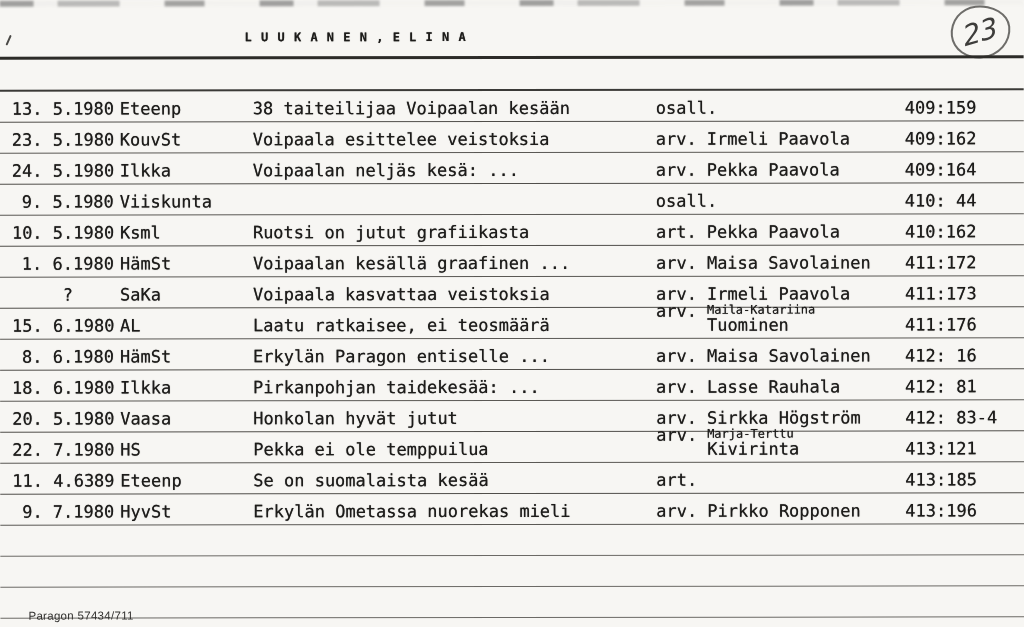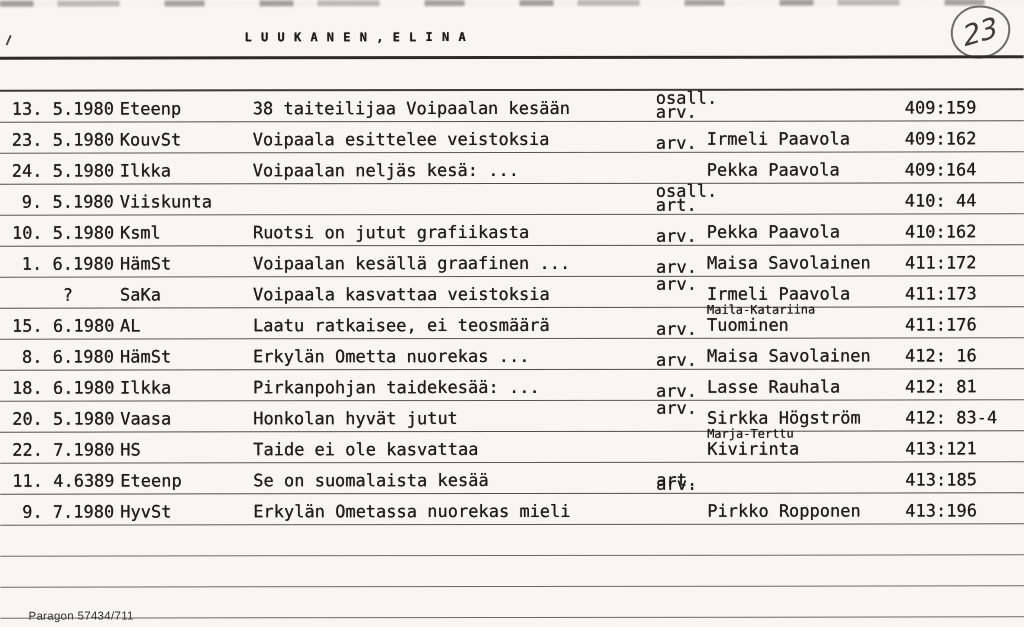--- a/index.html
+++ b/index.html
@@ -52,21 +52,21 @@
   .empty-row{position:relative;height:30px;border-bottom:1.4px solid #6b6965;}
   .c{
     position:absolute;bottom:4px;font-size:17px;line-height:17px;
     text-shadow:0 0 .7px rgba(25,25,25,.8);white-space:pre;
   }
   .c-date{left:12px;width:102px;text-align:right;}
   .c-source{left:120px;}
   .c-title{left:253px;}
   .c-credit{left:656px;display:flex;gap:10px;}
   .c-ref{left:905px;text-align:center;}
-  .name-stack{display:inline-flex;flex-direction:column;align-items:flex-start;margin-top:27px;}
+  .name-stack{display:inline-flex;flex-direction:column;align-items:flex-start;}
   .name-top{display:block;font-size:12px;line-height:14px;}
   .name-top:empty{display:none;}
   .footer{
     position:absolute;left:28px;top:609px;
     font-family:Liberation Sans, sans-serif;font-size:11.5px;color:#333230;
     letter-spacing:.3px;
   }
 </style>
 </head>
 <body>
@@ -186,21 +186,21 @@
       <span class="name-stack">
         <span class="name-top">Maila-Katariina</span>
         <span>Tuominen</span>
       </span>
     </span>
     <span class="c c-ref">411:176</span>
   </div>
       <div class="row">
     <span class="c c-date">8. 6.1980</span>
     <span class="c c-source">HämSt</span>
-    <span class="c c-title">Erkylän Ometta nuorekas ...</span>
+    <span class="c c-title">Erkylän Paragon entiselle ...</span>
     <span class="c c-credit">
       <span>arv.</span>
       <span class="name-stack">
         
         <span>Maisa Savolainen</span>
       </span>
     </span>
     <span class="c c-ref">412: 16</span>
   </div>
       <div class="row">
@@ -225,21 +225,21 @@
       <span class="name-stack">
         
         <span>Sirkka Högström</span>
       </span>
     </span>
     <span class="c c-ref">412: 83-4</span>
   </div>
       <div class="row">
     <span class="c c-date">22. 7.1980</span>
     <span class="c c-source">HS</span>
-    <span class="c c-title">Taide ei ole kasvattaa</span>
+    <span class="c c-title">Pekka ei ole temppuilua</span>
     <span class="c c-credit">
       <span>arv.</span>
       <span class="name-stack">
         <span class="name-top">Marja-Terttu</span>
         <span>Kivirinta</span>
       </span>
     </span>
     <span class="c c-ref">413:121</span>
   </div>
       <div class="row">

